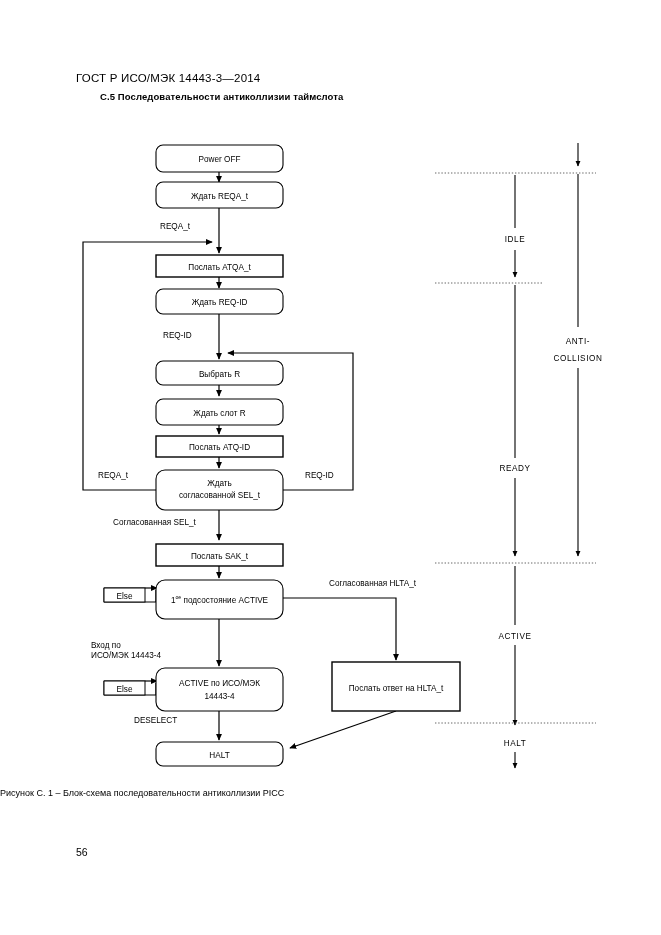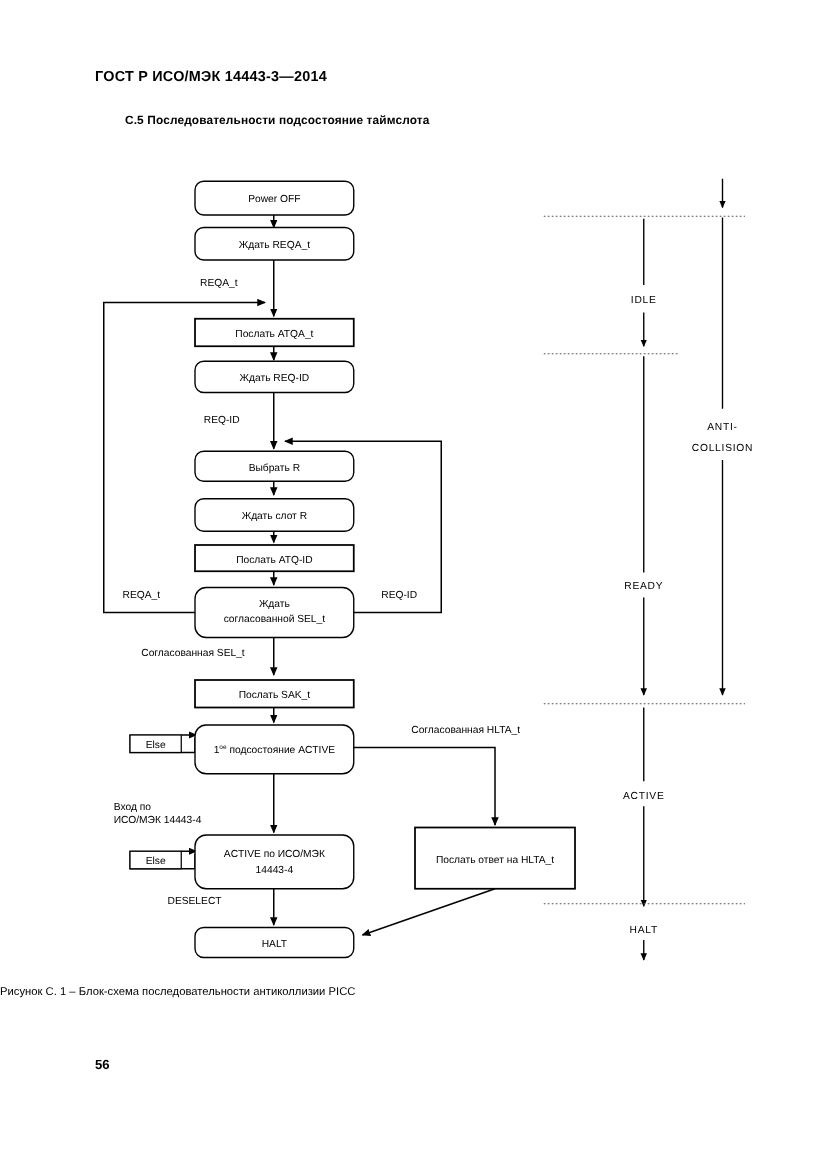--- a/index.html
+++ b/index.html
@@ -17,23 +17,23 @@
   }
   .page {
     position: absolute;
     inset: 0;
     width: 661px;
     height: 935px;
   }
   .doc-header {
     position: absolute;
     left: 76px;
-    top: 56px;
+    top: 72px;
     font-size: 11.5px;
-    font-weight: bold;
+    font-weight: normal;
     letter-spacing: 0.2px;
     white-space: nowrap;
   }
   .section-title {
     position: absolute;
     left: 100px;
     top: 91px;
     font-size: 9.5px;
     font-weight: bold;
     letter-spacing: 0.1px;
@@ -52,21 +52,21 @@
     top: 788px;
     width: 661px;
     font-size: 9px;
     white-space: nowrap;
   }
   .page-number {
     position: absolute;
     left: 76px;
     top: 846px;
     font-size: 10.5px;
-    font-weight: bold;
+    font-weight: normal;
   }
   .flow-svg {
     position: absolute;
     left: 0;
     top: 0;
     width: 661px;
     height: 935px;
   }
   .flow-svg text {
     font-family: "Liberation Sans", sans-serif;
@@ -121,21 +121,21 @@
     stroke-dasharray: 1.4 1.8;
     fill: none;
   }
 </style>
 </head>
 <body>
 
 <div class="page">
 
   <div class="doc-header">ГОСТ Р ИСО/МЭК 14443-3—2014</div>
-  <div class="section-title">С.5 Последовательности подсостояние таймслота</div>
+  <div class="section-title">С.5 Последовательности антиколлизии таймслота</div>
 
   <svg class="flow-svg" viewBox="0 0 661 935">
     <defs>
       <marker id="arrow" markerWidth="8" markerHeight="8" refX="6.2" refY="3" orient="auto" markerUnits="userSpaceOnUse">
         <path d="M0,0 L7,3 L0,6 z" fill="#000000"></path>
       </marker>
       <marker id="arrowsm" markerWidth="7" markerHeight="7" refX="5.4" refY="2.6" orient="auto" markerUnits="userSpaceOnUse">
         <path d="M0,0 L6,2.6 L0,5.2 z" fill="#000000"></path>
       </marker>
     </defs>

